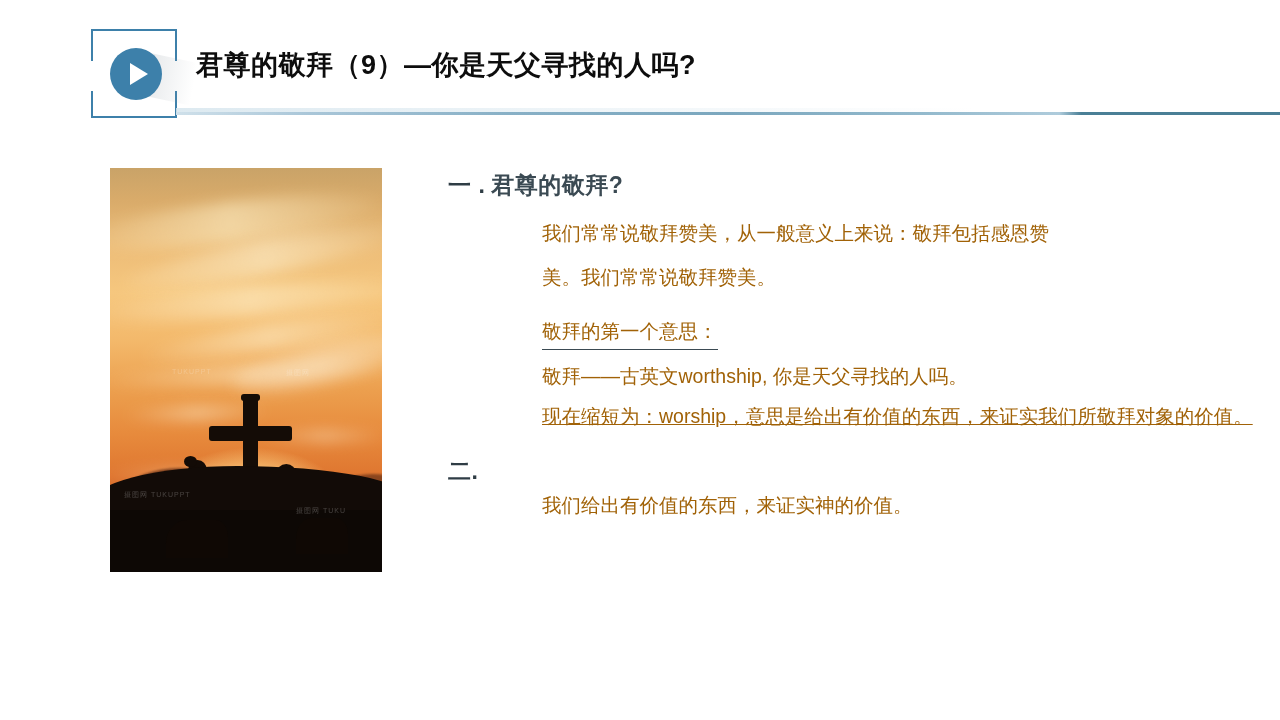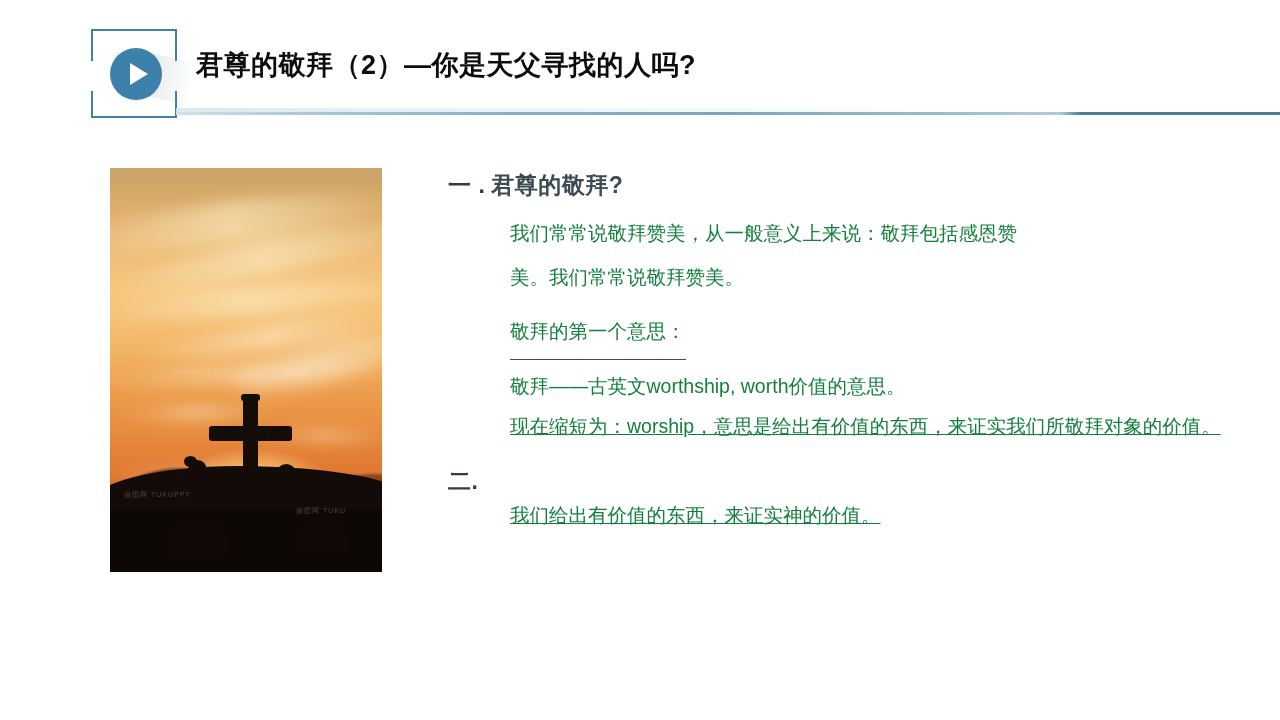--- a/index.html
+++ b/index.html
@@ -295,56 +295,56 @@
     letter-spacing: 0.5px;
   }
   .sec-head .num {
     color: #2f3d45;
     margin-right: 6px;
     white-space: nowrap;
   }
   .sec-head .txt { white-space: nowrap; }
 
   .para {
-    margin-left: 62px;
+    margin-left: 94px;
     font-size: 19.5px;
     line-height: 44px;
-    color: #15803d;
+    color: #a16207;
     white-space: nowrap;
   }
   .para.tight { line-height: 32px; white-space: normal; }
 
   .underlined {
     display: inline-block;
     border-bottom: 1.6px solid #3b4a53;
-    padding-bottom: 12px;
+    padding-bottom: 2px;
     white-space: nowrap;
   }
 
   .block-1-head { margin-bottom: 2px; }
   .block-1-p1 { margin-top: 10px; }
   .block-u    { margin-top: 16px; }
   .block-eng  { margin-top: 10px; }
   .block-now  { margin-top: 8px; width: 752px; text-decoration: underline; }
 
   .sec-head-2 { margin-top: 24px; }
   .sec-head-2 .num { margin-right: 16px; }
-  .block-2-p  { margin-top: 2px; line-height: 32px; text-decoration: underline; }
+  .block-2-p  { margin-top: 2px; line-height: 32px; }
 </style>
 </head>
 <body>
 
 <div class="slide">
 
   <div class="title-frame"></div>
   <div class="play-shadow"></div>
   <div class="play-button">
     <span class="tri"></span>
   </div>
-  <div class="slide-title">君尊的敬拜（2）—你是天父寻找的人吗?</div>
+  <div class="slide-title">君尊的敬拜（9）—你是天父寻找的人吗?</div>
   <div class="title-rule-soft"></div>
   <div class="title-rule"></div>
 
   <div class="photo">
     <div class="sky"></div>
     <div class="cl cl1"></div>
     <div class="cl cl2"></div>
     <div class="cl cl3"></div>
     <div class="cl cl4"></div>
     <div class="cl cl5"></div>
@@ -387,21 +387,21 @@
       <span class="txt">君尊的敬拜?</span>
     </div>
 
     <div class="para block-1-p1">我们常常说敬拜赞美，从一般意义上来说：敬拜包括感恩赞</div>
     <div class="para">美。我们常常说敬拜赞美。</div>
 
     <div class="para tight block-u">
       <span class="underlined">敬拜的第一个意思：</span>
     </div>
 
-    <div class="para tight block-eng">敬拜——古英文worthship, worth价值的意思。</div>
+    <div class="para tight block-eng">敬拜——古英文worthship, 你是天父寻找的人吗。</div>
 
     <div class="para tight block-now">现在缩短为：worship，意思是给出有价值的东西，来证实我们所敬拜对象的价值。</div>
 
     <div class="sec-head sec-head-2">
       <span class="num">二.</span>
     </div>
 
     <div class="para tight block-2-p">我们给出有价值的东西，来证实神的价值。</div>
 
   </div>

